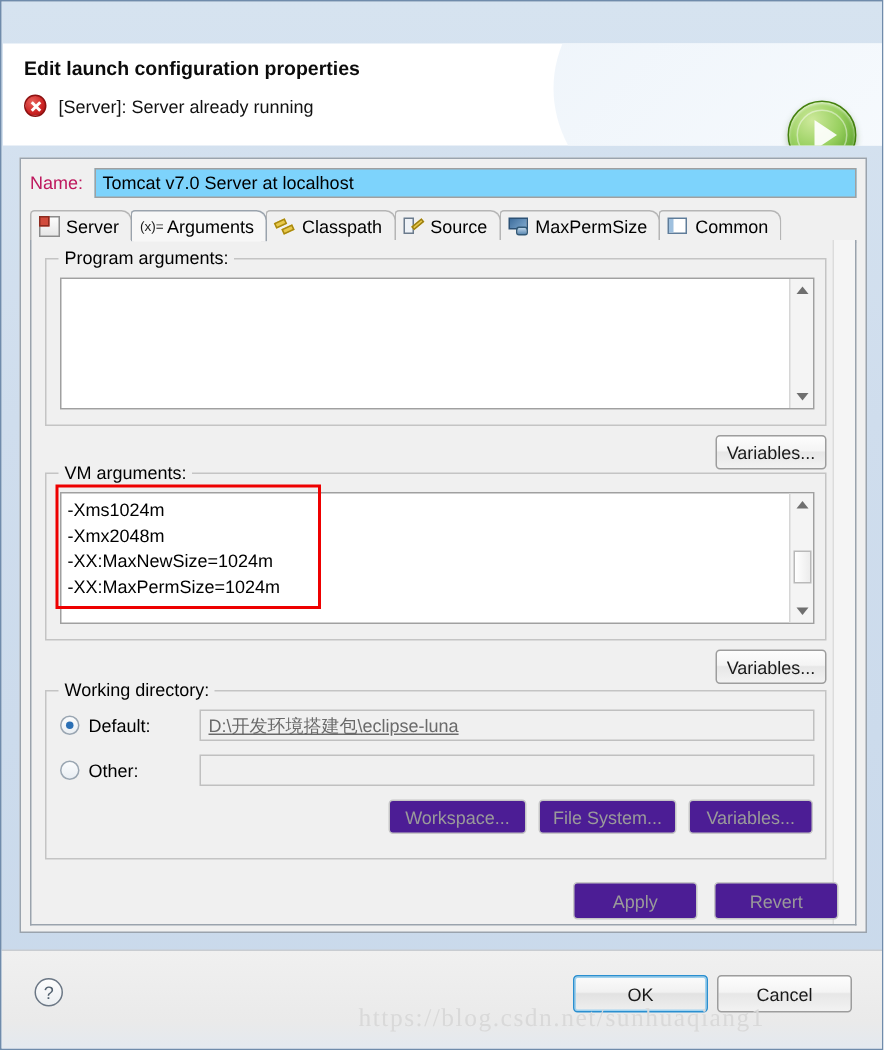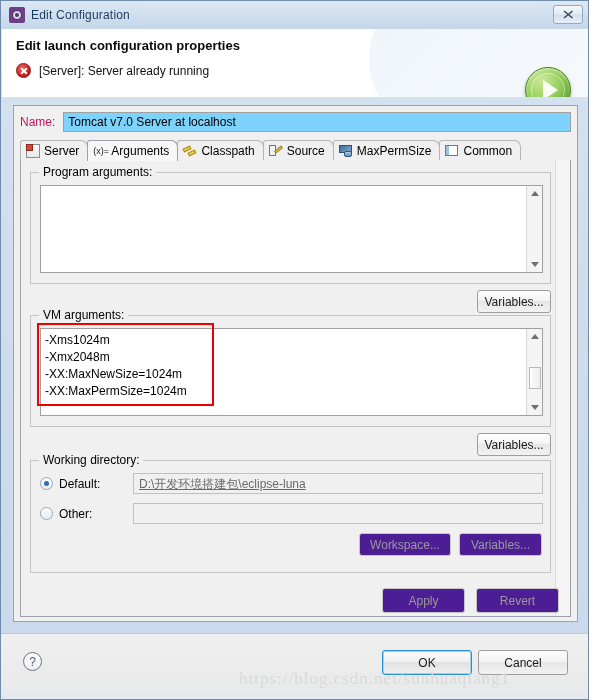--- a/index.html
+++ b/index.html
@@ -540,29 +540,20 @@
     letter-spacing: 1px;
     white-space: nowrap;
     user-select: none;
   }
 </style>
 </head>
 <body>
 
 <div class="window">
 
-  <div class="titlebar">
-    <div class="title-icon"></div>
-    <div class="title-text">Edit Configuration</div>
-    <div class="close-btn">
-      <svg width="11" height="9" viewBox="0 0 11 9">
-        <path d="M1 1 L9.5 8 M9.5 1 L1 8" stroke="#3a4a5c" stroke-width="1.6" fill="none"></path>
-      </svg>
-    </div>
-  </div>
 
   <div class="header">
     <div class="header-gloss"></div>
     <div class="header-title">Edit launch configuration properties</div>
     <div class="header-msg-row">
       <span class="error-icon"></span>
       <span class="header-msg">[Server]: Server already running</span>
     </div>
     <div class="run-badge">
       <span class="ring"></span>
@@ -657,20 +648,21 @@
         </div>
 
         <div style="position:absolute; left:9px; top:42px; display:flex; align-items:center; width:503px;">
           <span class="radio"></span>
           <span style="width:74px; font-size:12px;">Other:</span>
           <span class="ro-field" style="flex:1;"></span>
         </div>
 
         <div style="position:absolute; right:8px; top:72px; display:flex; gap:8px;">
           <div class="btn disabled" style="width:92px;">Workspace...</div>
+          <div class="btn disabled" style="width:92px;">File System...</div>
           <div class="btn disabled" style="width:83px;">Variables...</div>
         </div>
       </div>
     </div>
 
     <div class="btn disabled" style="position:absolute; left:368px; top:482px; width:83px; height:25px;">Apply</div>
     <div class="btn disabled" style="position:absolute; left:462px; top:482px; width:83px; height:25px;">Revert</div>
   </div>
 
   <div class="footer">

